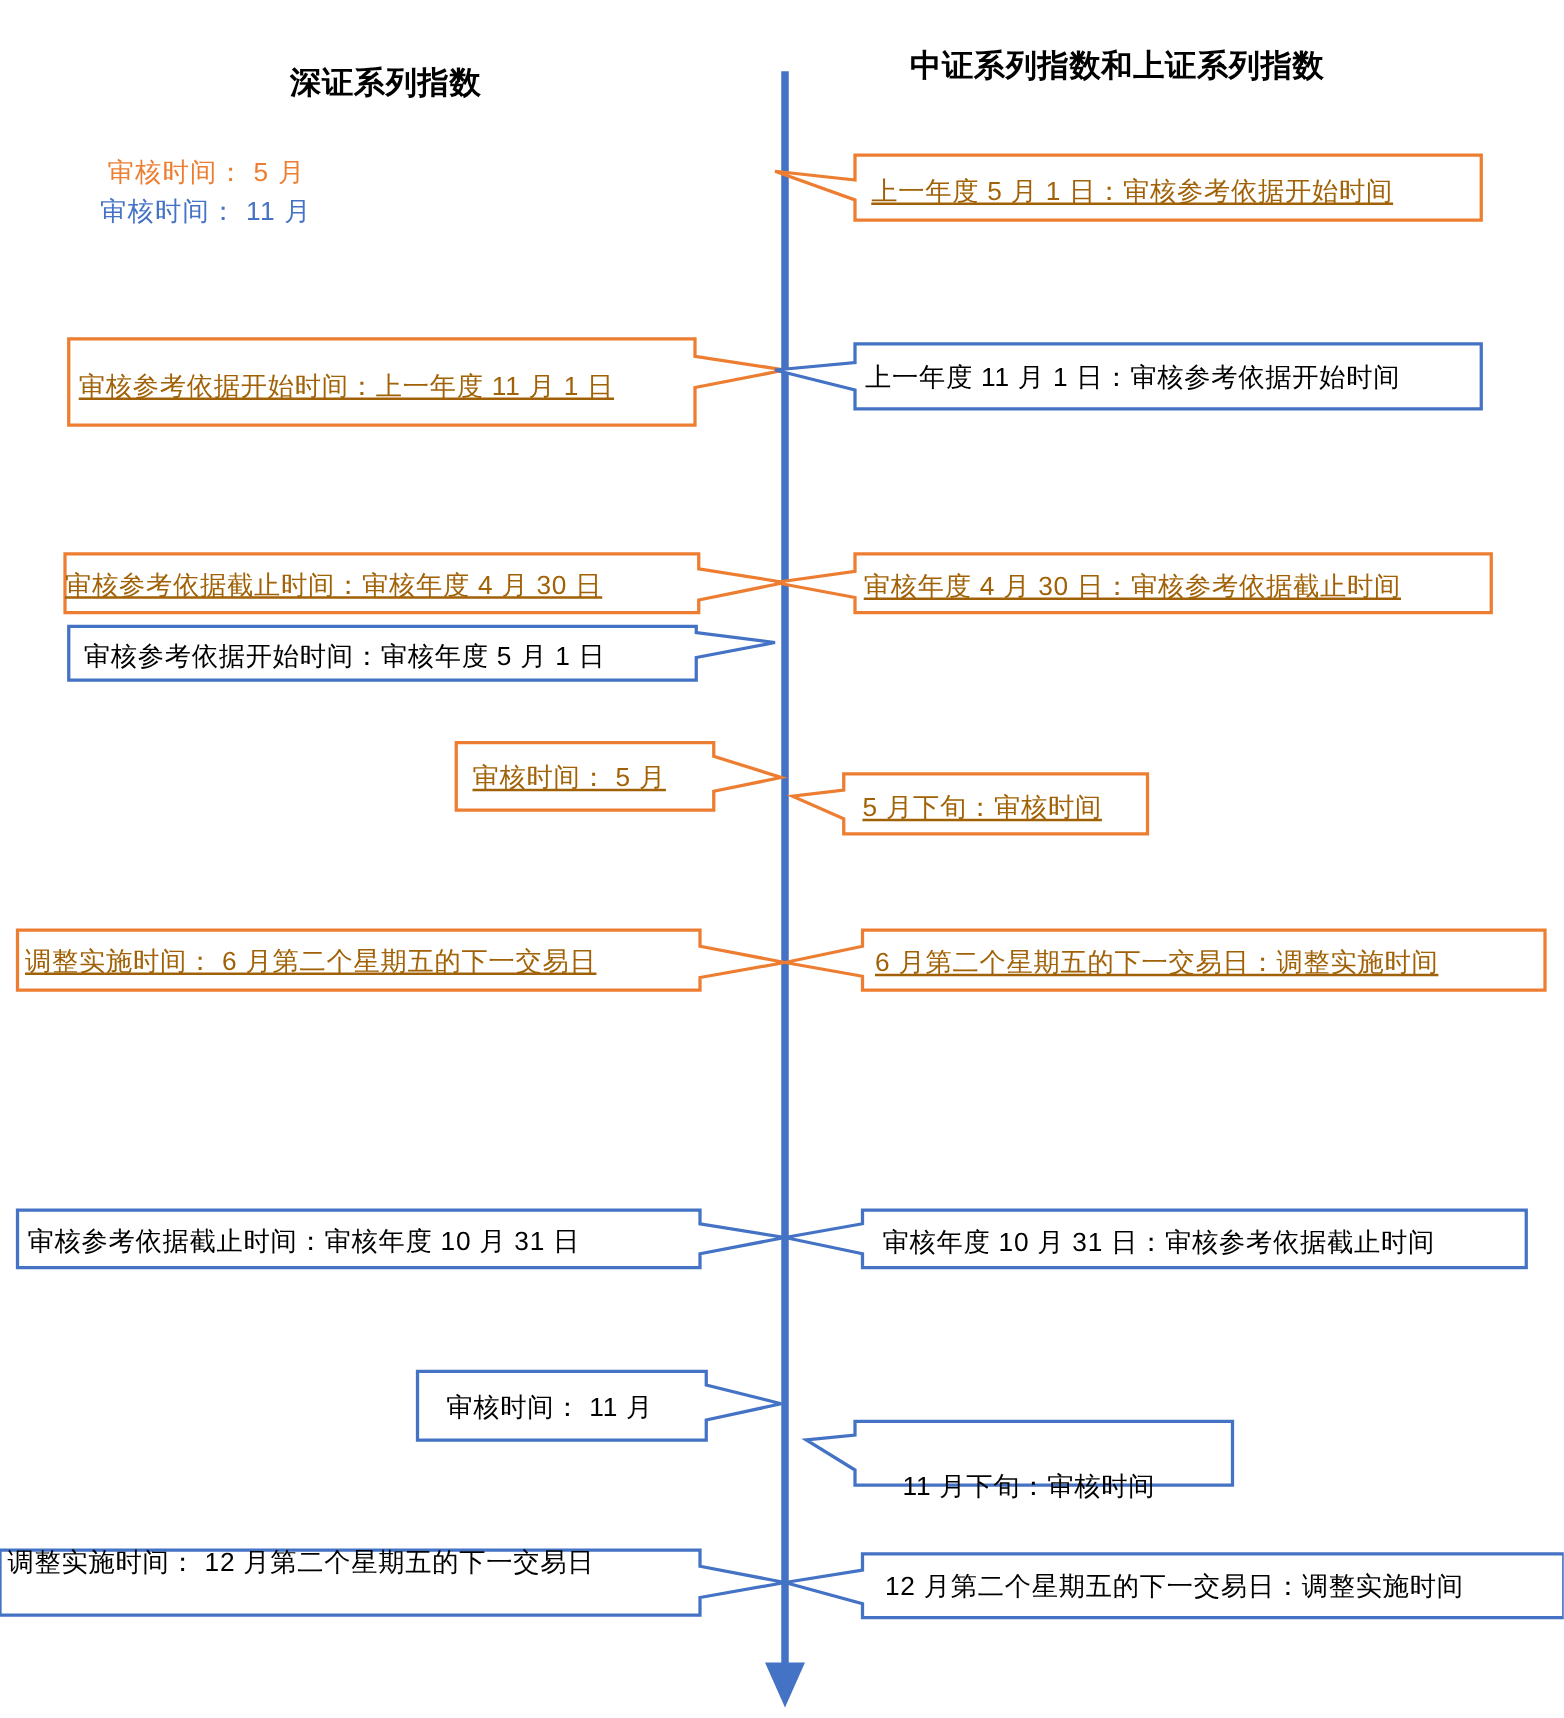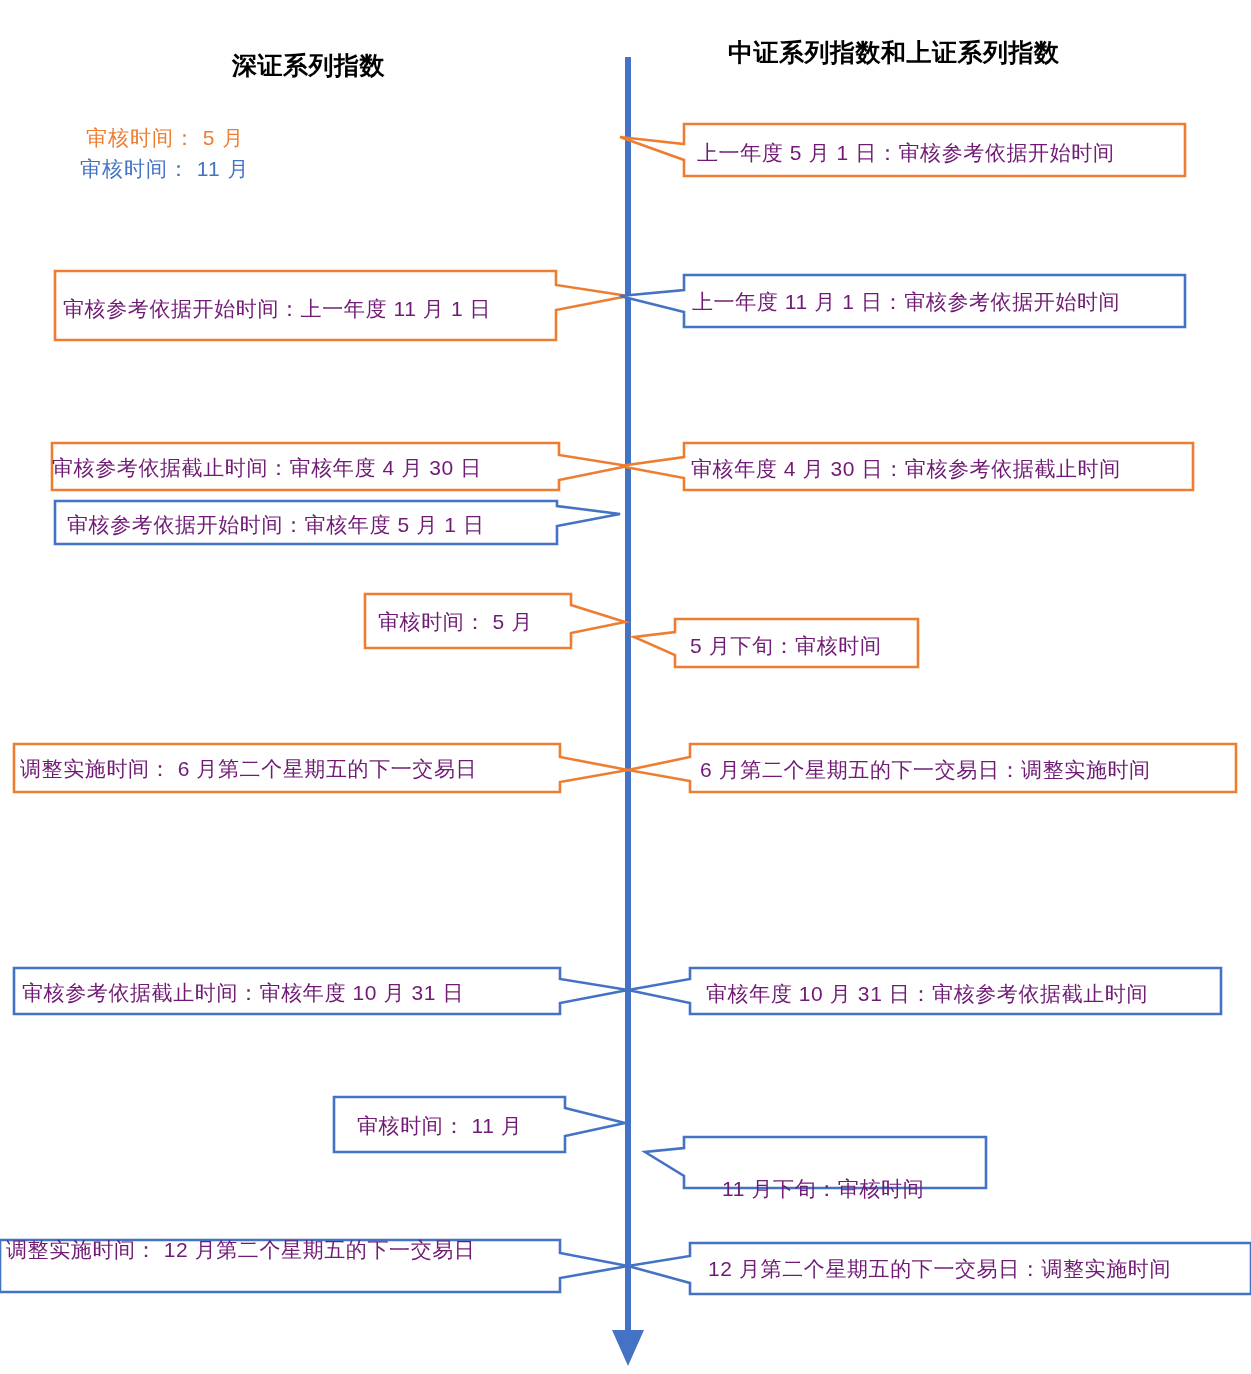--- a/index.html
+++ b/index.html
@@ -41,22 +41,22 @@
   #legend-may { left: 86px; top: 124px; color: #ED7D31; }
   #legend-nov { left: 80px; top: 155px; color: #4472C4; }
 
   .callout-text {
     position: absolute;
     font-size: 21px;
     white-space: nowrap;
     letter-spacing: 0.6px;
     pointer-events: none;
   }
-  .c-orange { color: #701a75; }
-  .c-blue   { color: #701a75; }
+  .c-orange { color: #a16207; text-decoration: underline; }
+  .c-blue   { color: #000000; }
 </style>
 </head>
 <body>
 
 <svg id="diagram" viewBox="0 0 1251 1374" xmlns="http://www.w3.org/2000/svg">
 
   <g>
     <line x1="628" y1="57" x2="628" y2="1340" stroke="#4472C4" stroke-width="6"></line>
     <polygon points="628,1366 612,1330 644,1330" fill="#4472C4"></polygon>
   </g>

